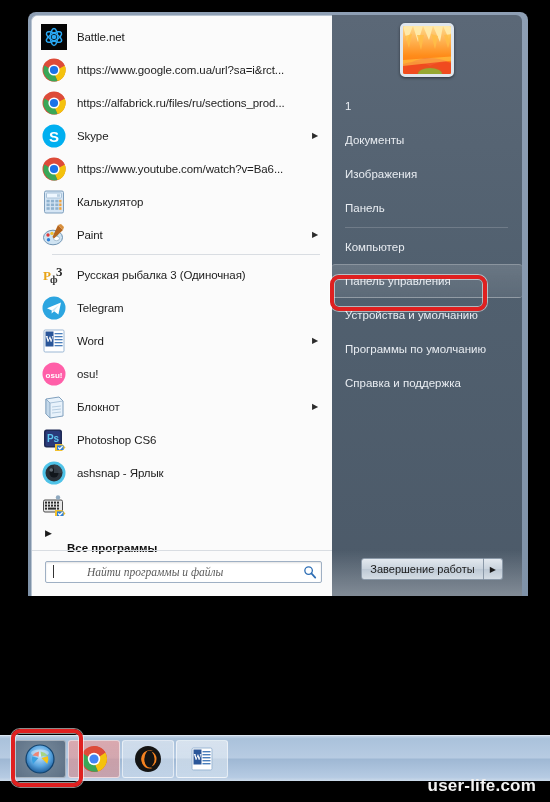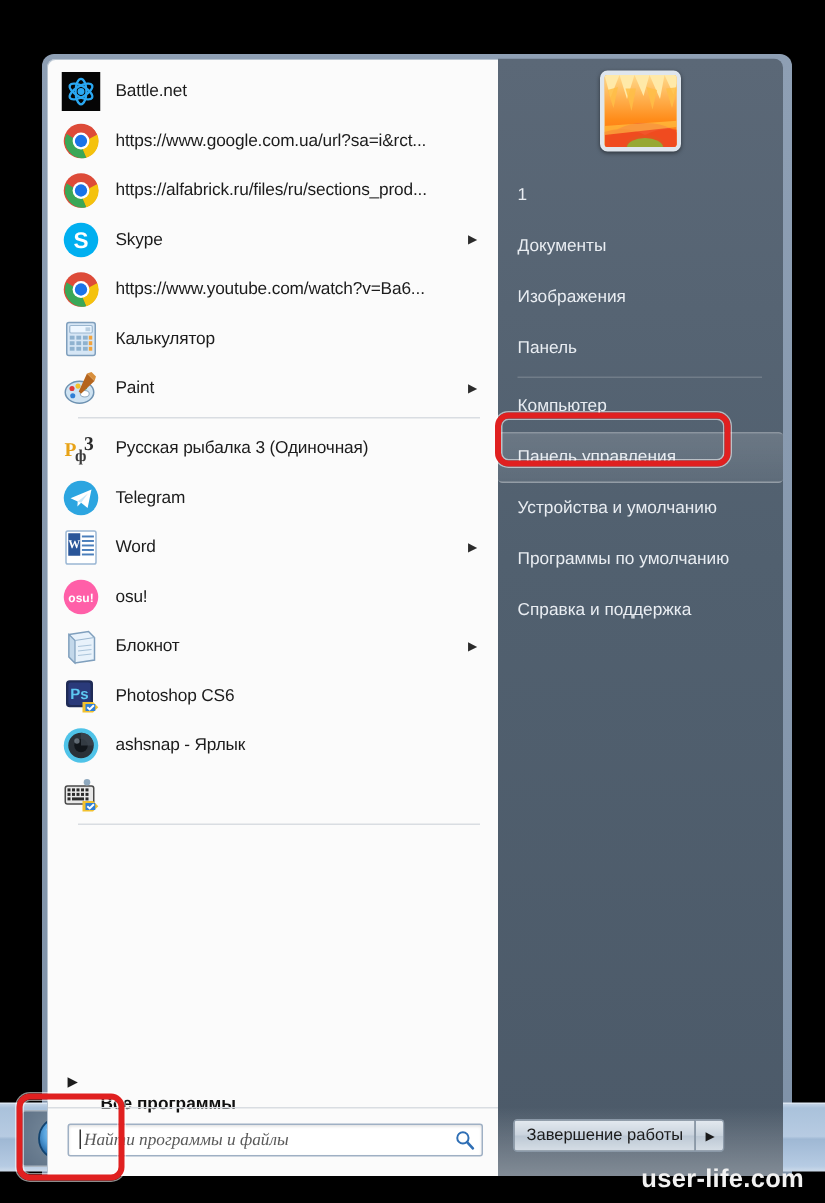--- a/index.html
+++ b/index.html
@@ -10,23 +10,23 @@
     background: #000;
     font-family: "Liberation Sans", sans-serif;
     overflow: hidden;
     position: relative;
   }
 
   
   #start-menu {
     position: absolute;
     left: 28px;
-    top: 36px;
+    top: 12px;
     width: 500px;
-    height: 748px;
+    height: 584px;
     border-radius: 8px 8px 0 0;
     background: linear-gradient(to bottom, #8e9fb4 0%, #7f92a8 100%);
     padding: 3px 3px 0 3px;
     box-shadow: 0 0 2px rgba(0,0,0,.6);
     display: flex;
     flex-direction: column;
   }
   #menu-body {
     flex: 1;
     display: flex;
@@ -114,20 +114,21 @@
   #search-box {
     flex: 1;
     height: 22px;
     background: #fff;
     border: 1px solid #9fb0c4;
     border-radius: 2px;
     display: flex;
     align-items: center;
     padding: 0 4px 0 7px;
     box-shadow: inset 0 1px 2px rgba(0,0,0,.12);
+    gap: 31px;
   }
   #search-caret {
     width: 1px; height: 13px; background: #333; margin-right: 2px;
   }
   #search-placeholder {
     flex: 1;
     font-size: 11.5px;
     font-style: italic;
     color: #5a5a5a;
     font-family: "Liberation Serif", serif;
@@ -180,21 +181,21 @@
     background: rgba(255,255,255,.17);
     margin: 2px 14px 2px 13px;
   }
   #right-spacer { flex: 1; }
 
   
   #shutdown-bar {
     height: 46px;
     display: flex;
     align-items: center;
-    justify-content: flex-start;
+    justify-content: center;
     padding: 0 0 8px 10px;
     background: linear-gradient(to bottom, rgba(255,255,255,0) 0%, rgba(255,255,255,.30) 100%);
   }
   #shutdown-btn {
     height: 22px;
     background: linear-gradient(to bottom, #e3e9ef 0%, #c9d3dd 50%, #bcc8d4 51%, #d5dde5 100%);
     border: 1px solid #8b99a8;
     border-radius: 3px 0 0 3px;
     display: flex; align-items: center;
     padding: 0 8px;

